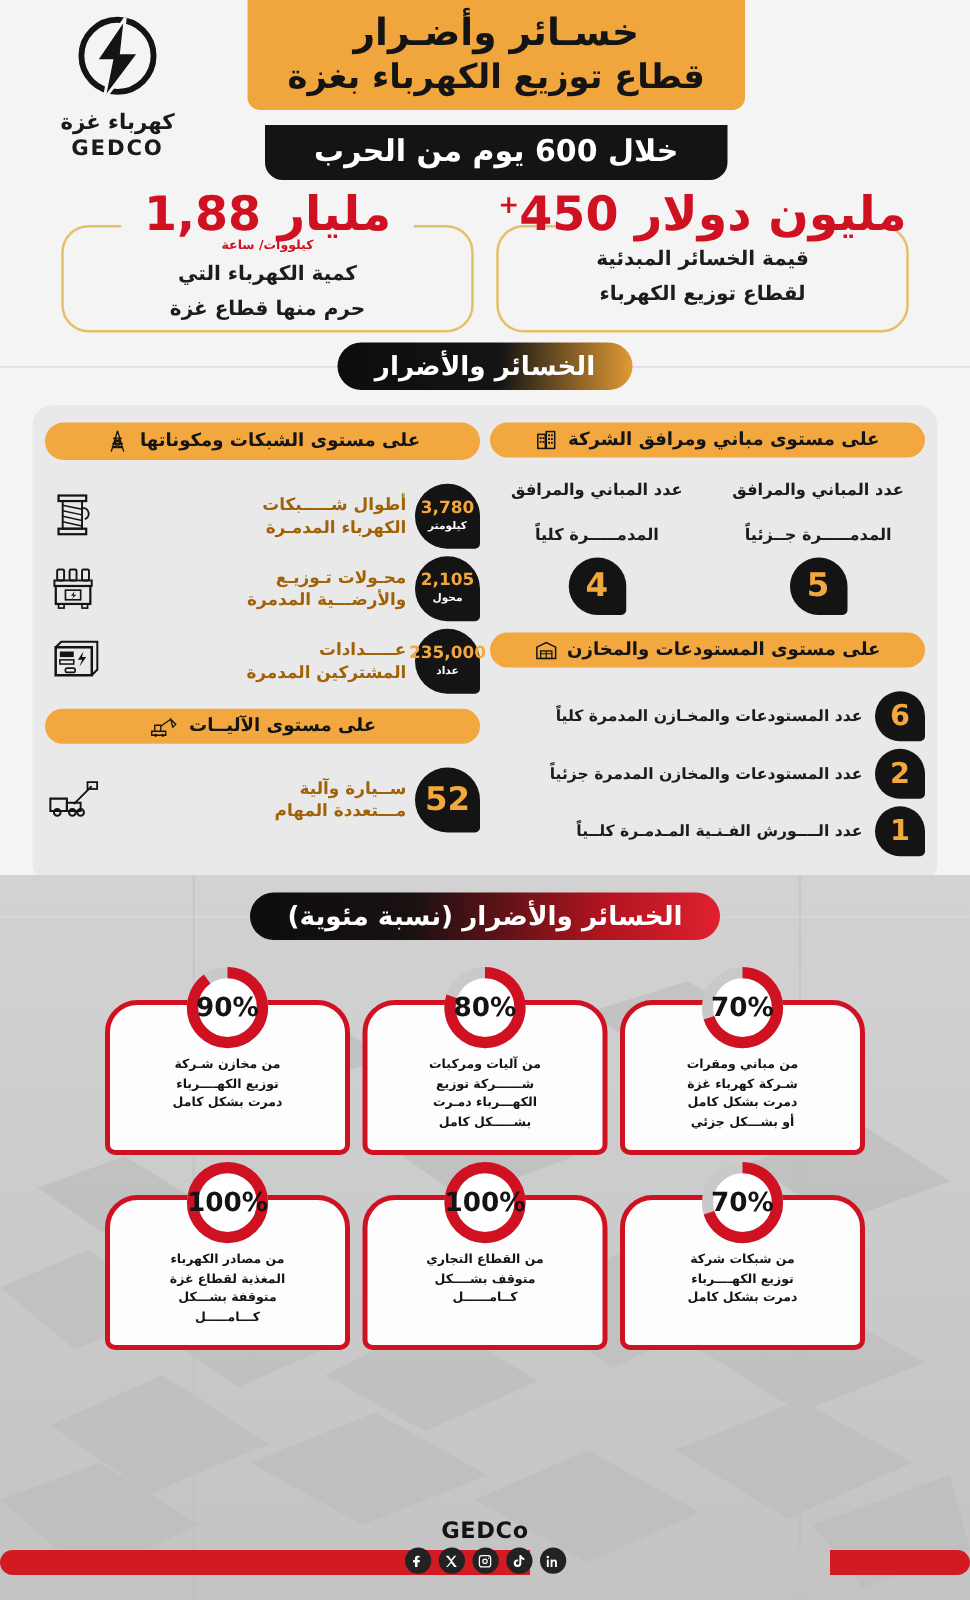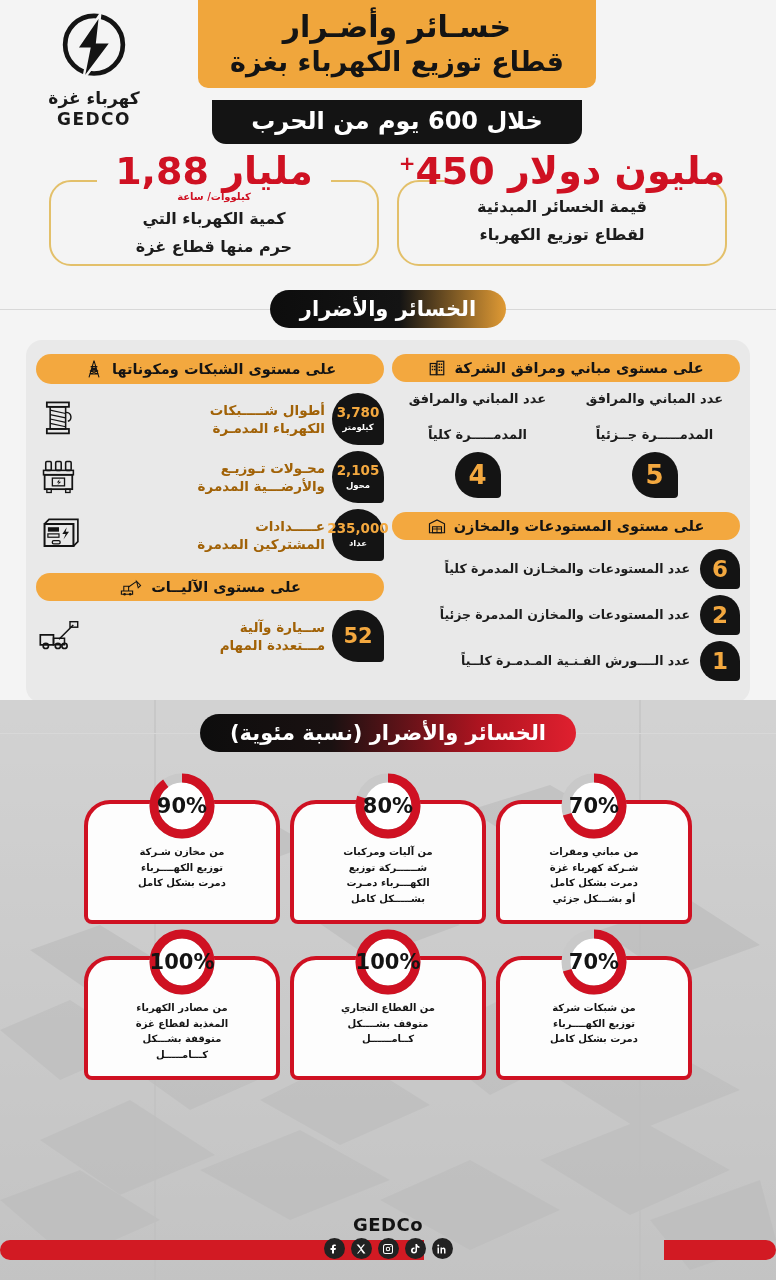--- a/index.html
+++ b/index.html
@@ -89,21 +89,21 @@
     display: flex; gap: 8px;
   }
   .col { flex: 1; }
 
   .subbanner {
     background: #f3a83f;
     border-radius: 16px;
     padding: 5px 10px;
     display: flex; align-items: center; justify-content: center; gap: 8px;
     font-size: 14.5px; font-weight: bold; color: #141414;
-    margin-bottom: 9px;
+    margin-bottom: 19px;
   }
   .subbanner svg { flex: none; }
 
   
   .two-stats { display: flex; gap: 6px; }
   .two-stat { flex: 1; text-align: center; }
   .two-stat-txt { font-size: 13px; font-weight: bold; color: #1c1c1c; line-height: 1.3; min-height: 36px; }
   .blob {
     width: 46px; height: 46px; margin: 8px auto 0;
     background: #141414;
@@ -220,21 +220,21 @@
           <span>مليار</span>
           <span>1,88</span>
         </div>
         <div class="stat-unit">كيلووات/ ساعة</div>
         <div class="stat-desc">كمية الكهرباء التي</div>
         <div class="stat-desc">حرم منها قطاع غزة</div>
       </div>
     </div>
   </div>
 
-  <div class="banner-row" style="margin-top:20px;">
+  <div class="banner-row" style="margin-top:4px;">
     <div class="banner-rule"></div>
     <div class="banner banner-dark">الخسائر والأضرار</div>
   </div>
 
   <div class="damages-panel">
 
     <div class="col">
 
       <div class="subbanner">
         <span>على مستوى مباني ومرافق الشركة</span>
@@ -373,21 +373,21 @@
           <path d="M3 16 h14 v4 h-14 z" fill="none" stroke="#141414" stroke-width="1.4"></path>
           <path d="M6 16 V10 h6 v6" fill="none" stroke="#141414" stroke-width="1.3"></path>
           <path d="M12 11 L22 4 M22 4 L27 9 L24 12 Z" fill="none" stroke="#141414" stroke-width="1.3"></path>
           <circle cx="7" cy="20" r="1.6" fill="#141414"></circle>
             <circle cx="14" cy="20" r="1.6" fill="#141414"></circle>
         </svg>
       </div>
 
       <div class="nrow">
         <div class="nblob">
-          <div class="nval" style="font-size:21px">52</div>
+          <div class="nval" style="font-size:26px">52</div>
         </div>
         <div class="ntxt">
           <div>ســيارة وآلية</div>
           <div>مـــتعددة المهام</div>
         </div>
         <div class="nicon">
           <svg width="44" height="34" viewBox="0 0 40 30">
             <path d="M3 14 h12 v9 h-12 z" fill="none" stroke="#141414" stroke-width="1.5"></path>
             <path d="M15 17 h10 v6 h-10 z" fill="none" stroke="#141414" stroke-width="1.4"></path>
             <path d="M20 18 L30 8 M30 8 L33 5" fill="none" stroke="#141414" stroke-width="1.4"></path>

